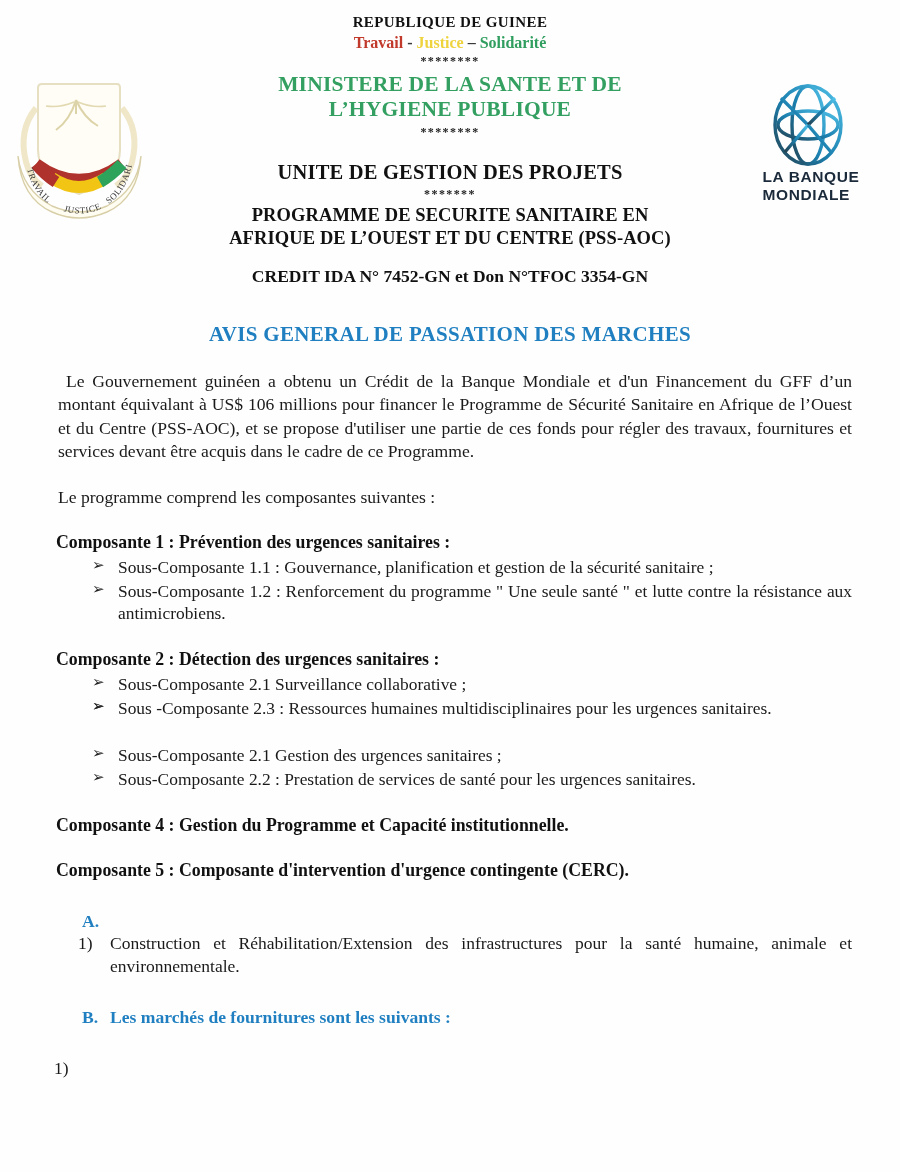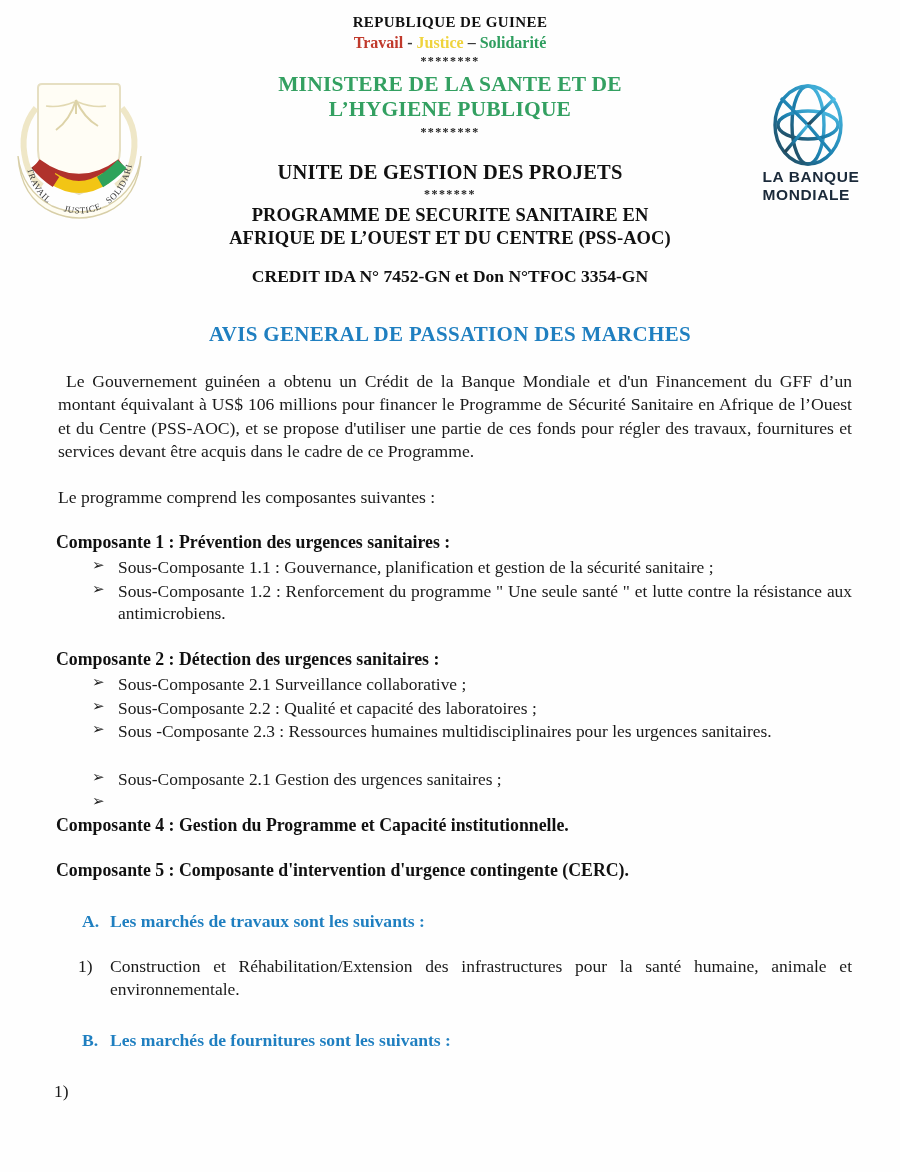--- a/index.html
+++ b/index.html
@@ -347,53 +347,52 @@
     <div class="spacer-md"></div>
 
     <div class="comp-title">Composante 2 : Détection des urgences sanitaires :</div>
     <ul class="subs">
       <li>
         <span class="arrow">➢</span>
         <span>Sous-Composante 2.1 Surveillance collaborative ;</span>
       </li>
       <li>
         <span class="arrow">➢</span>
-        <span>Sous-Composante 2.2 : Qualité et capacité des laboratoires ;</span>
       </li>
       <li>
         <span class="arrow">➢</span>
         <span>Sous -Composante 2.3 : Ressources humaines multidisciplinaires pour les urgences sanitaires.</span>
       </li>
     </ul>
 
     <div class="spacer-md"></div>
 
     <ul class="subs">
       <li>
         <span class="arrow">➢</span>
         <span>Sous-Composante 2.1 Gestion des urgences sanitaires ;</span>
       </li>
       <li>
         <span class="arrow">➢</span>
+        <span>Sous-Composante 2.2 : Prestation de services de santé pour les urgences sanitaires.</span>
       </li>
     </ul>
 
     <div class="spacer-md"></div>
 
     <div class="comp-title">Composante 4 : Gestion du Programme et Capacité institutionnelle.</div>
 
     <div class="spacer-md"></div>
 
     <div class="comp-title">Composante 5 : Composante d'intervention d'urgence contingente (CERC).</div>
 
     <div class="spacer-lg"></div>
 
     <div class="lettered">
       <span class="ltr">A.</span>
-      <span>Les marchés de travaux sont les suivants :</span>
     </div>
 
     <div class="spacer-md"></div>
 
     <div class="numitem">
       <span class="num">1)</span>
       <span>Construction et Réhabilitation/Extension des infrastructures pour la santé humaine, animale et environnementale.</span>
     </div>
 
     <div class="spacer-lg"></div>

